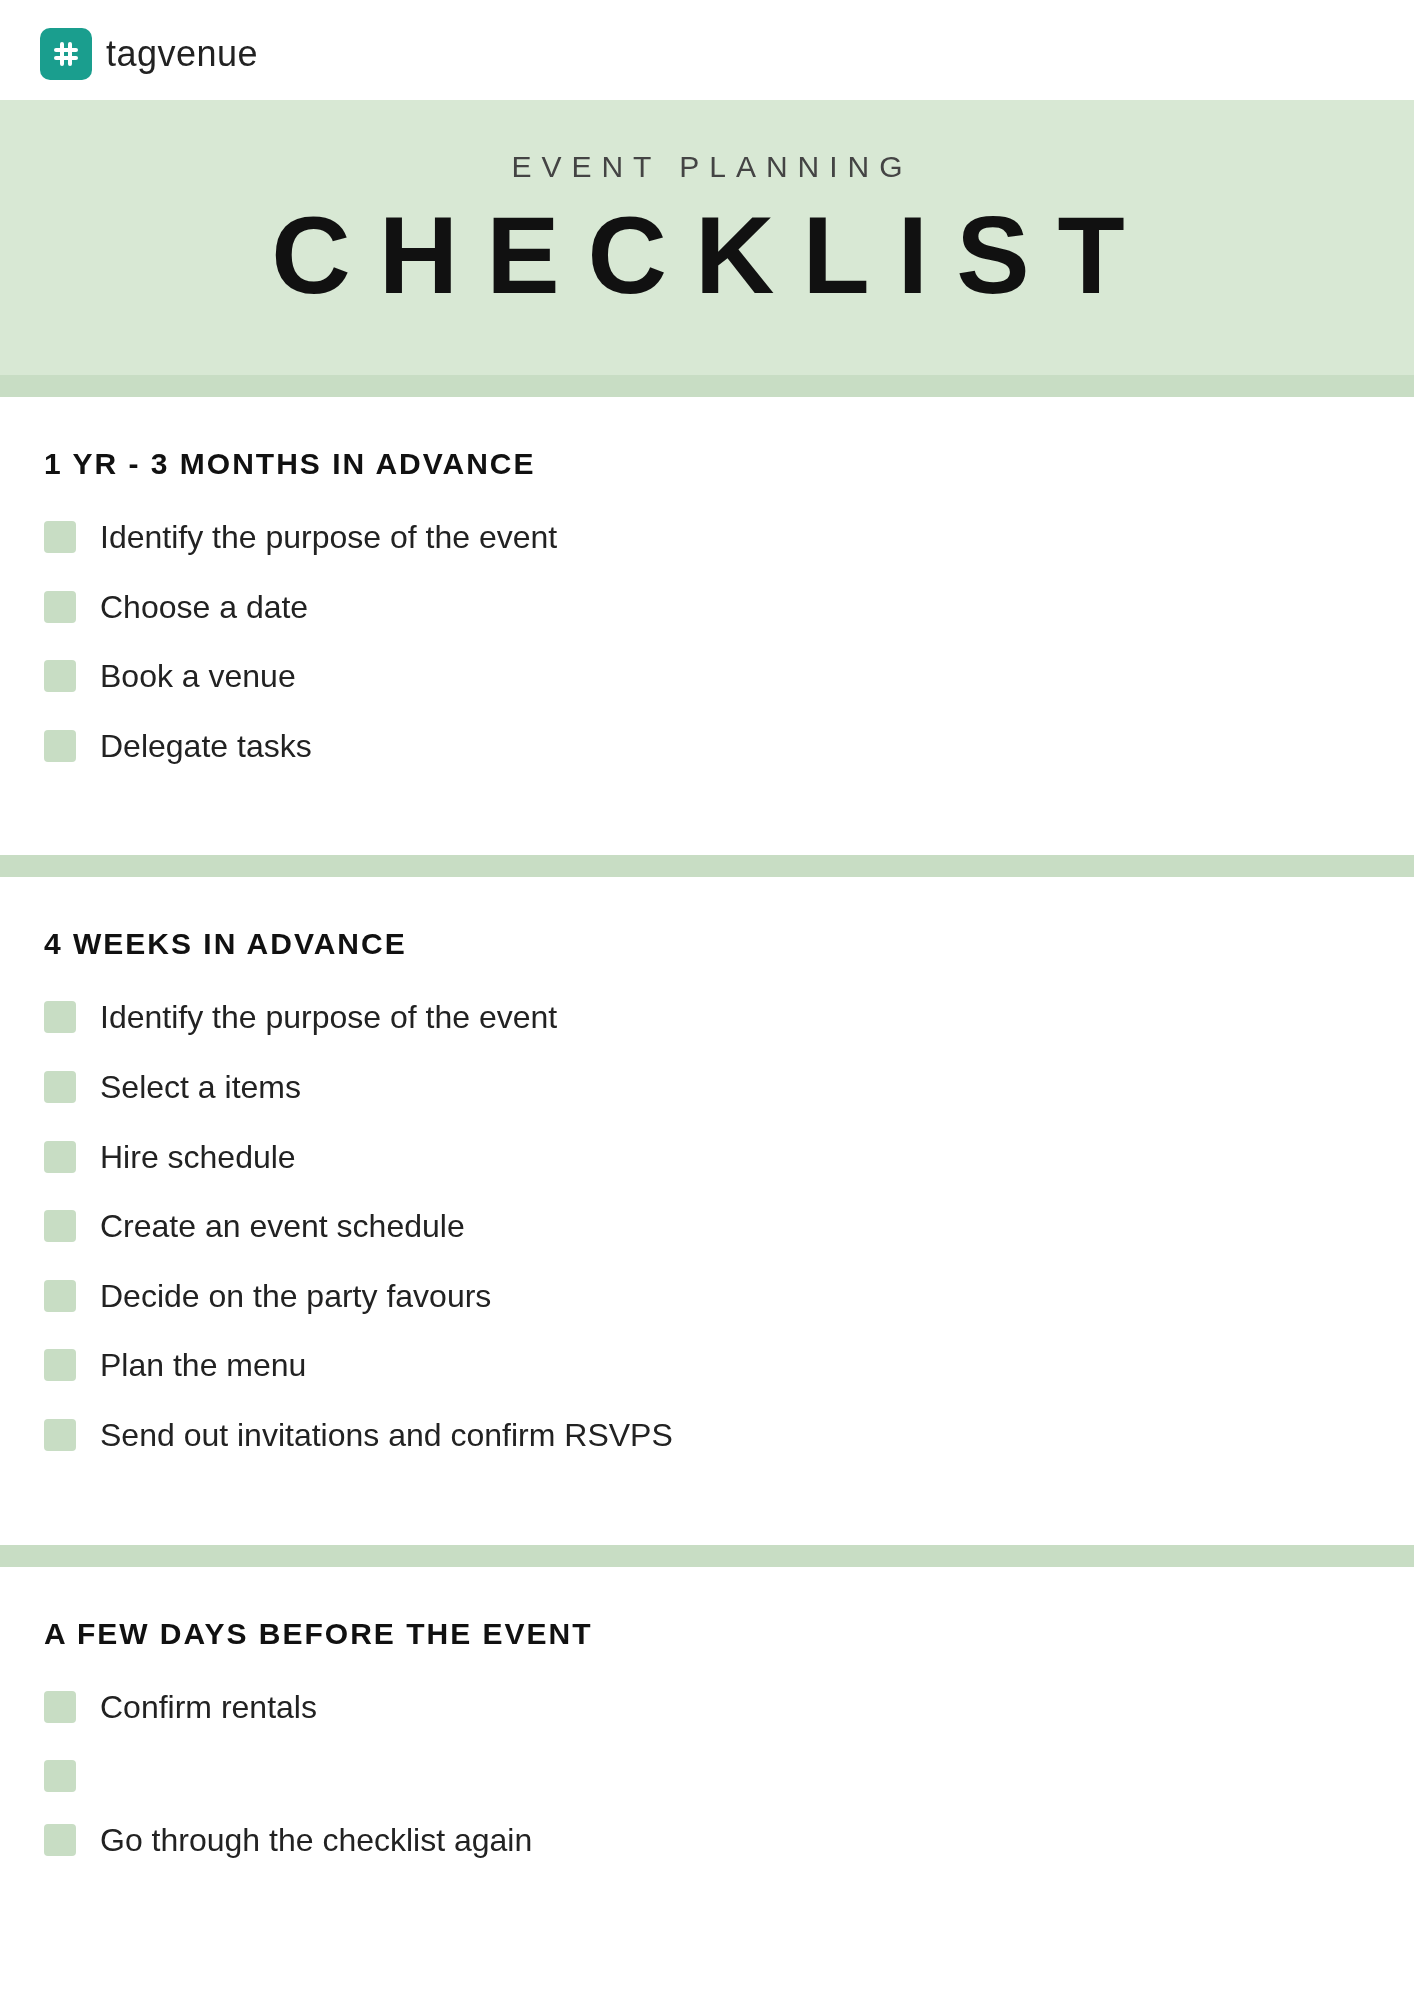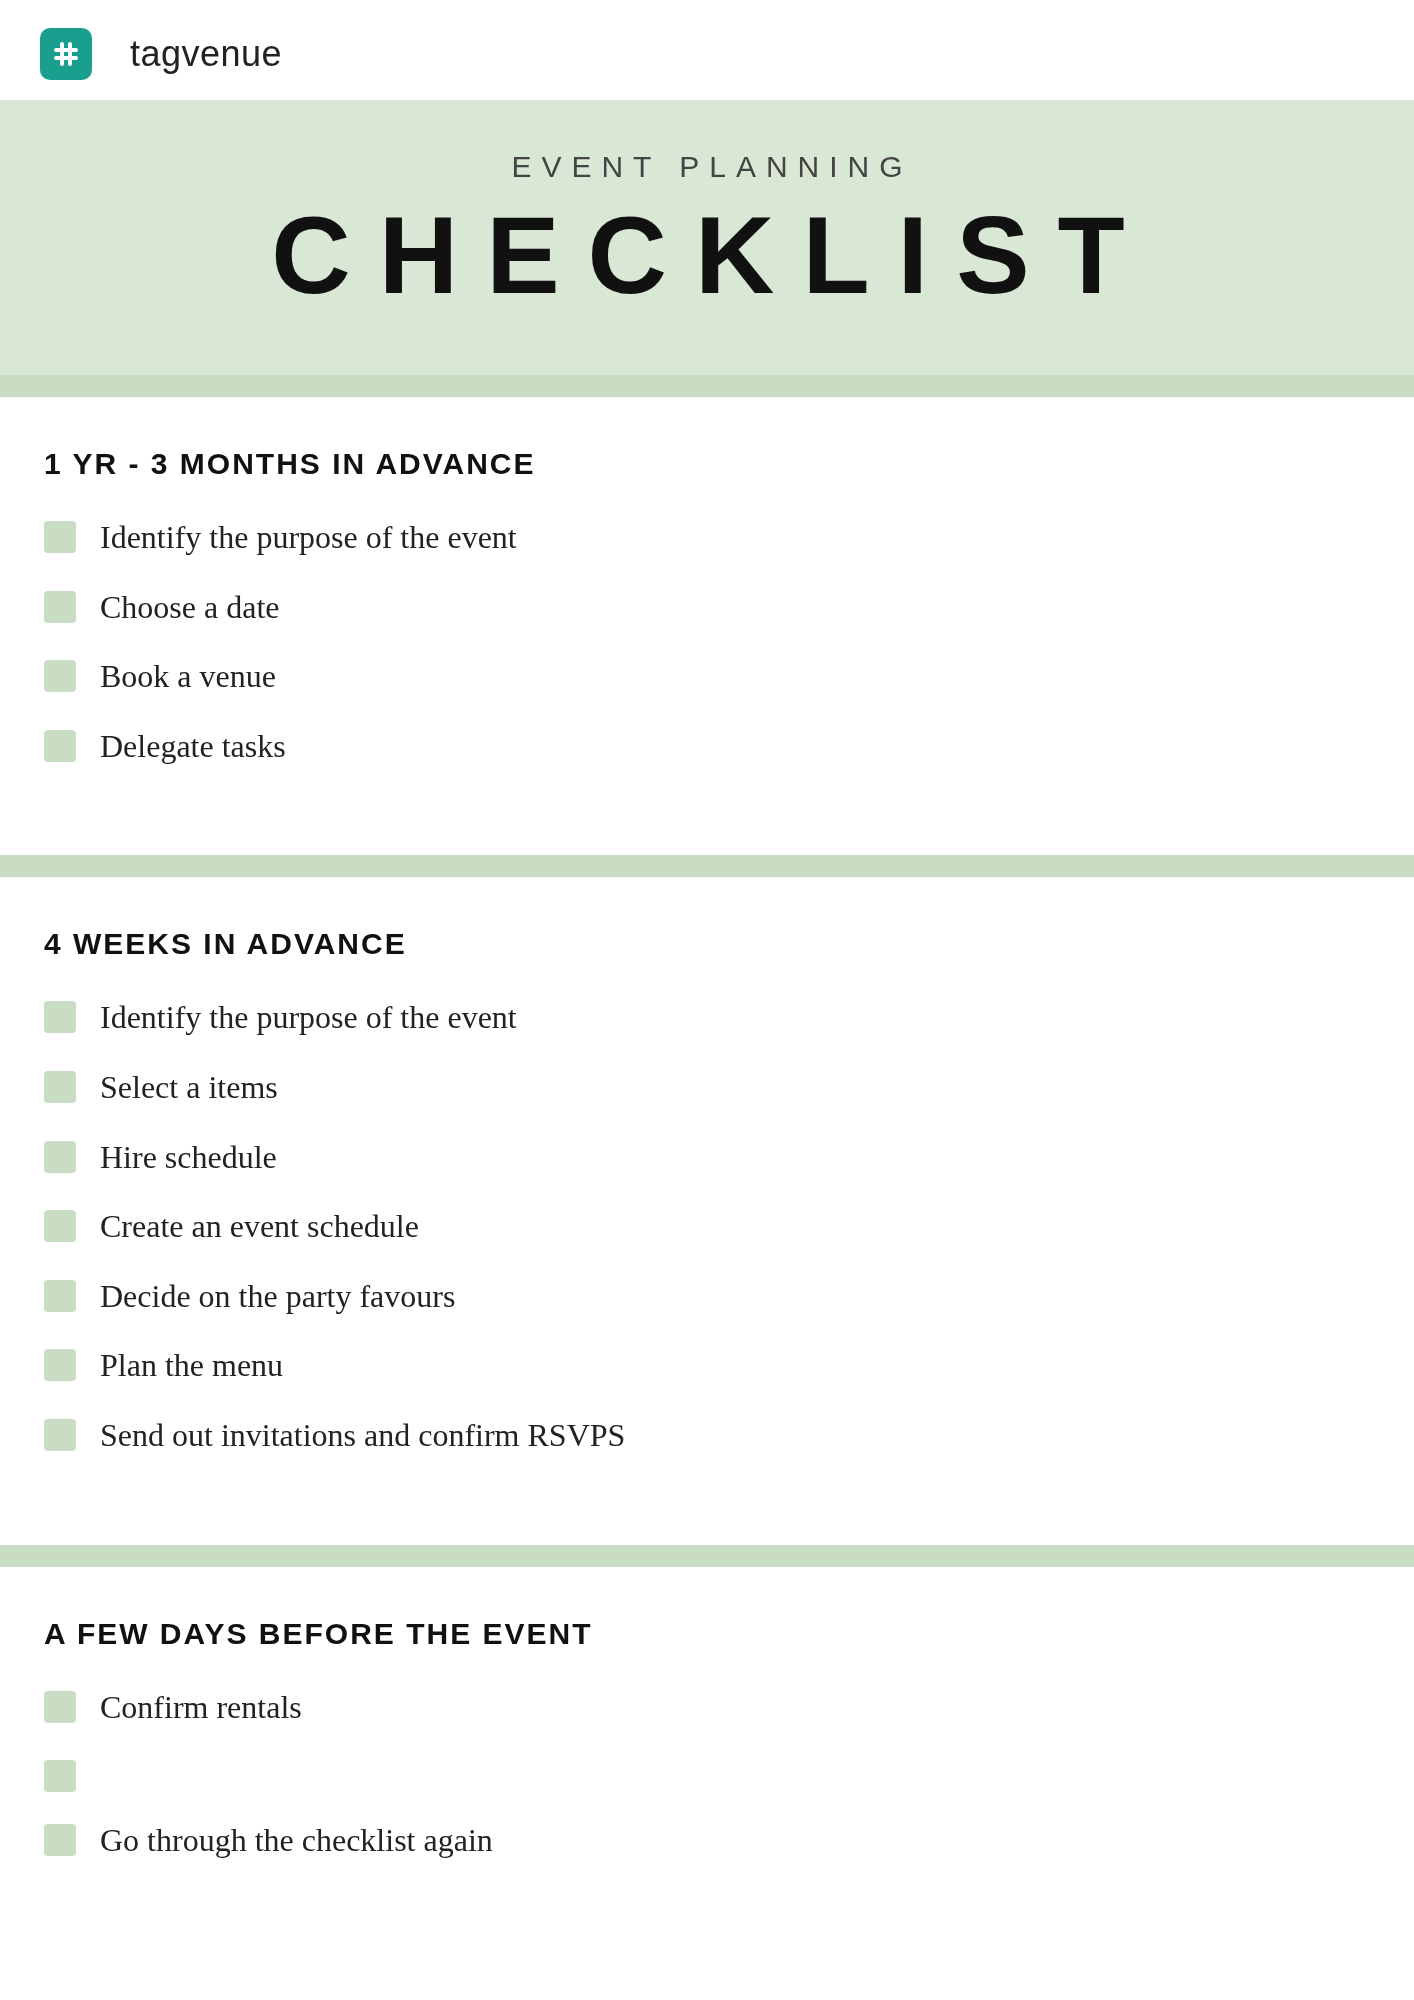--- a/index.html
+++ b/index.html
@@ -38,21 +38,20 @@
     .logo-icon svg {
       width: 32px;
       height: 32px;
     }
 
     .logo-text {
       font-size: 36px;
       font-weight: 400;
       color: #222222;
       letter-spacing: 0.5px;
-      margin-left: 24px;
     }
 
     
     .hero {
       background: #d8e8d4;
       text-align: center;
       padding: 50px 30px 60px 40px;
     }
 
     .hero-subtitle {
@@ -90,21 +89,20 @@
       font-weight: 900;
       color: #111111;
       text-transform: uppercase;
       letter-spacing: 2px;
       margin-bottom: 36px;
     }
 
     
     .checklist {
       list-style: none;
-      font-family: Liberation Serif, serif;
     }
 
     .checklist-item {
       display: flex;
       align-items: flex-start;
       margin-bottom: 28px;
     }
 
     .checkbox {
       width: 32px;

